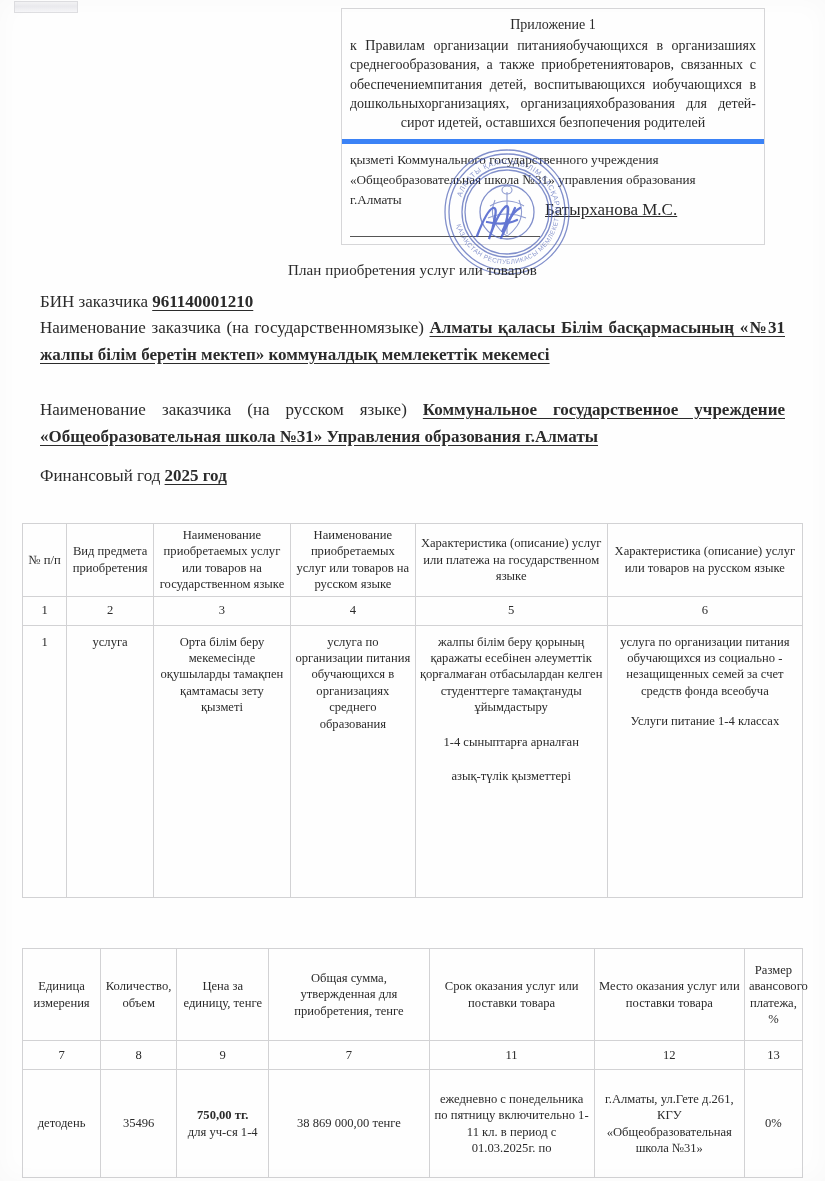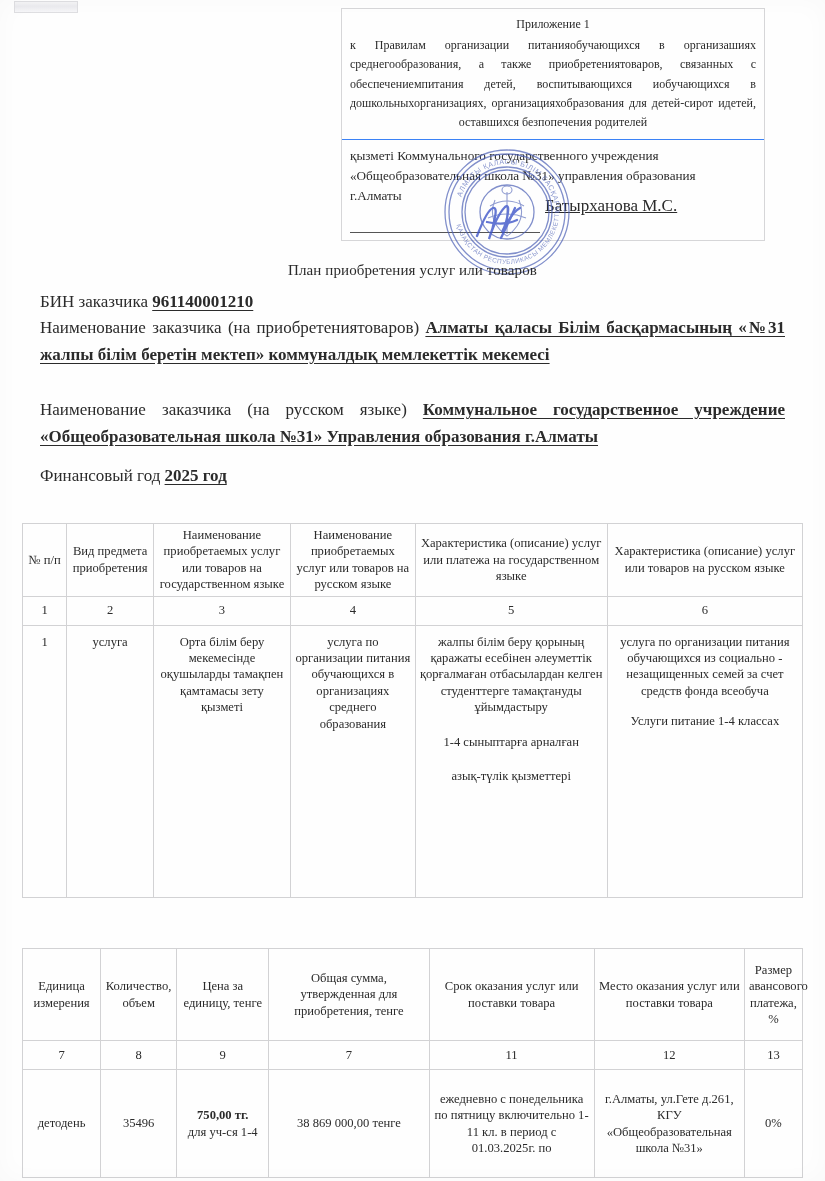--- a/index.html
+++ b/index.html
@@ -42,22 +42,22 @@
   .header-box {
     position: absolute;
     left: 341px;
     top: 8px;
     width: 424px;
     border: 1px solid #d6d6d8;
     box-sizing: border-box;
   }
   .header-appendix {
     padding: 6px 8px 7px 8px;
-    border-bottom: 1px solid #3b82f6;
-    font-size: 12px;
+    border-bottom: 5px solid #3b82f6;
+    font-size: 14px;
     line-height: 19.2px;
     text-align: center;
   }
   .header-appendix .ap-title {
     display: block;
     margin-bottom: 2px;
   }
   .header-appendix .ap-body {
     display: block;
     text-align: justify;
@@ -237,21 +237,21 @@
   </svg>
 
   <div class="doc-title">План приобретения услуг или товаров</div>
 
   <div class="field-block f-bin">
     <span class="f-label">БИН заказчика</span>
     <span class="f-val">961140001210</span>
   </div>
 
   <div class="field-block f-kaz justified">
-    <span class="f-label">Наименование заказчика (на приобретениятоваров)</span>
+    <span class="f-label">Наименование заказчика (на государственномязыке)</span>
     <span class="f-val">Алматы қаласы Білім басқармасының «№31 жалпы білім беретін мектеп»  коммуналдық мемлекеттік мекемесі</span>
   </div>
 
   <div class="field-block f-rus justified">
     <span class="f-label">Наименование заказчика (на русском языке)</span>
     <span class="f-val">Коммунальное государственное учреждение «Общеобразовательная школа №31» Управления образования г.Алматы</span>
   </div>
 
   <div class="field-block f-year">
     <span class="f-label">Финансовый год</span>

